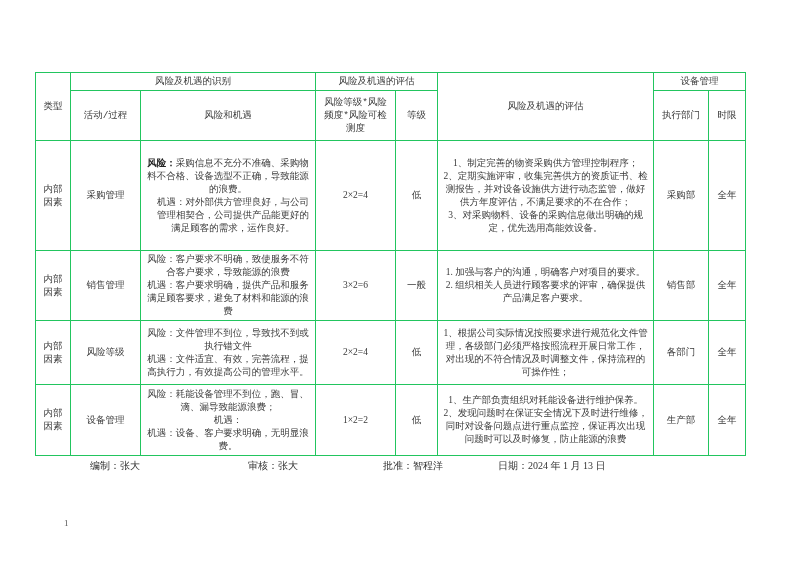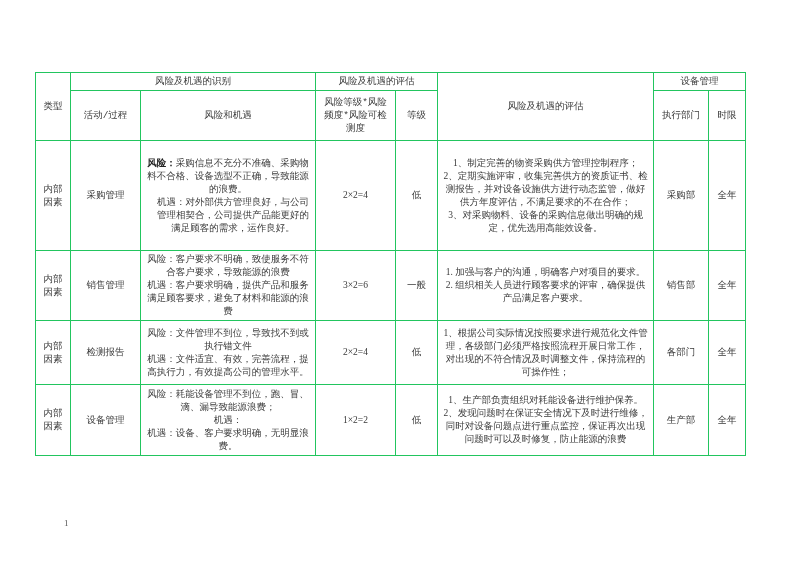--- a/index.html
+++ b/index.html
@@ -133,21 +133,21 @@
         <td class="center">3×2=6</td>
         <td class="center">一般</td>
         <td class="text-cell preline">1. 加强与客户的沟通，明确客户对项目的要求。
 2. 组织相关人员进行顾客要求的评审，确保提供产品满足客户要求。</td>
         <td class="center">销售部</td>
         <td class="center">全年</td>
       </tr>
 
       <tr class="r2">
         <td class="center">内部因素</td>
-        <td class="center">检测报告</td>
+        <td class="center">风险等级</td>
         <td class="text-cell preline">风险：文件管理不到位，导致找不到或执行错文件
 机遇：文件适宜、有效，完善流程，提高执行力，有效提高公司的管理水平。</td>
         <td class="center">2×2=4</td>
         <td class="center">低</td>
         <td class="text-cell preline">1、根据公司实际情况按照要求进行规范化文件管理，各级部门必须严格按照流程开展日常工作，对出现的不符合情况及时调整文件，保持流程的可操作性；</td>
         <td class="center">各部门</td>
         <td class="center">全年</td>
       </tr>
 
       <tr class="r3">
@@ -159,16 +159,22 @@
         <td class="center">1×2=2</td>
         <td class="center">低</td>
         <td class="text-cell preline">1、生产部负责组织对耗能设备进行维护保养。
 2、发现问题时在保证安全情况下及时进行维修，同时对设备问题点进行重点监控，保证再次出现问题时可以及时修复，防止能源的浪费</td>
         <td class="center">生产部</td>
         <td class="center">全年</td>
       </tr>
     </tbody>
   </table>
 
+  <div class="footer">
+    <span class="f-prepared">编制：张大</span>
+    <span class="f-reviewed">审核：张大</span>
+    <span class="f-approved">批准：智程洋</span>
+    <span class="f-date">日期：2024 年 1 月 13 日</span>
+  </div>
 
   <div class="page-number">1</div>
 
 </div>
 
 </body></html>

